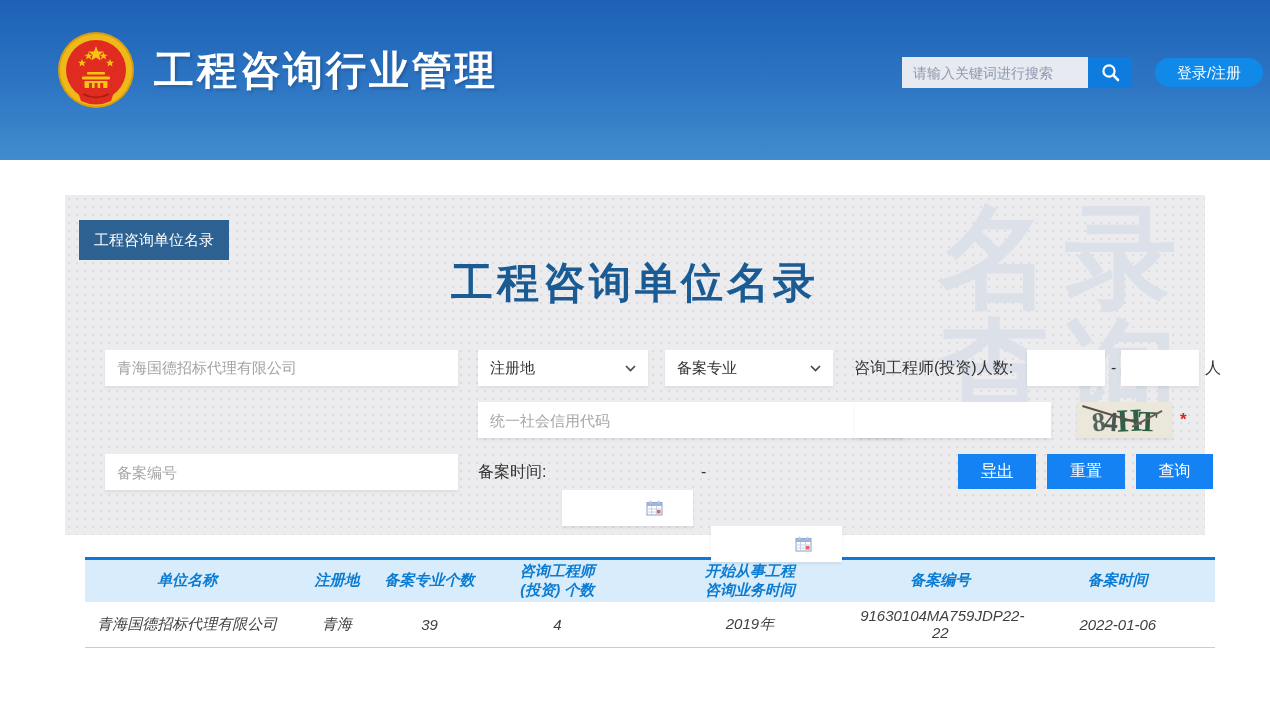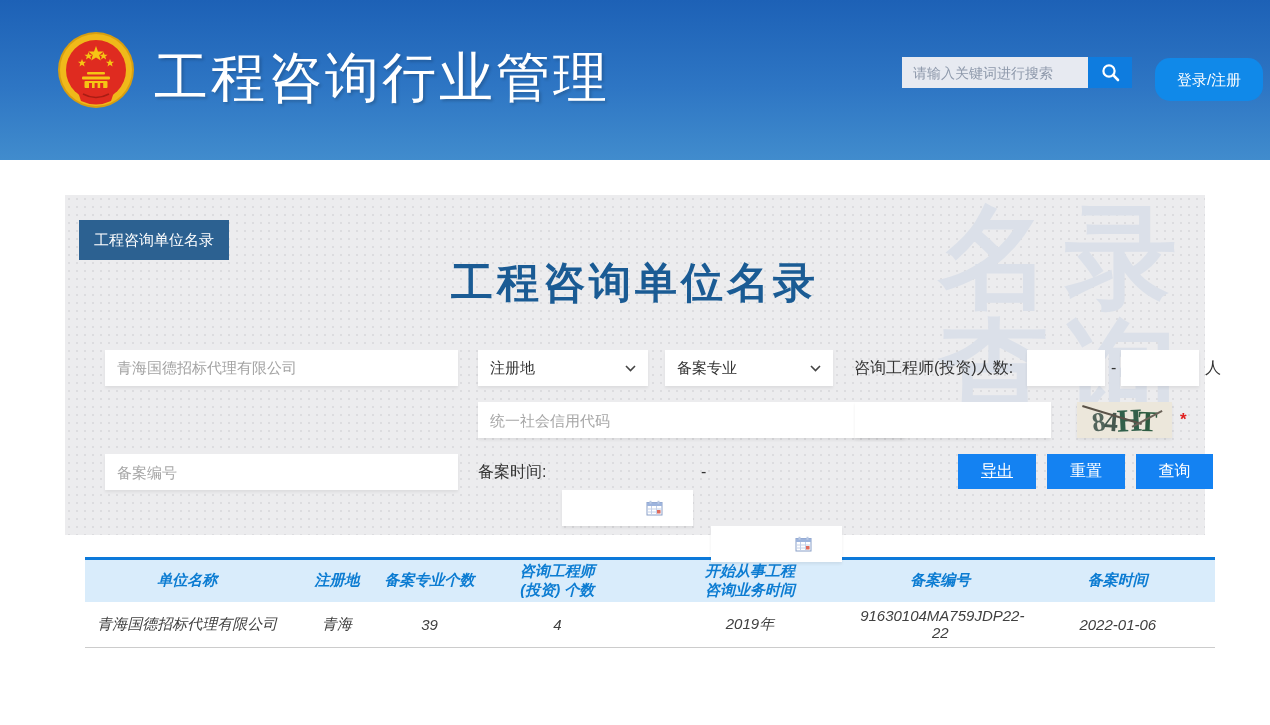--- a/index.html
+++ b/index.html
@@ -2,29 +2,29 @@
 <html><head>
 <meta charset="utf-8">
 <style>
   * { margin:0; padding:0; box-sizing:border-box; }
   html,body { width:1270px; height:725px; background:#fff; font-family:"Liberation Sans",sans-serif; overflow:hidden; position:relative; }
 
   
   .banner { position:absolute; left:0; top:0; width:1270px; height:160px;
             background:linear-gradient(180deg,#1d61b6 0%, #2e76c4 55%, #418ccd 100%); }
   .emblem { position:absolute; left:56px; top:30px; width:80px; height:80px; }
-  .site-title { position:absolute; left:154px; top:48px; font-size:54px; line-height:1.1;
-                font-weight:normal; color:#fff; letter-spacing:3px; text-shadow:2px 2px 3px rgba(0,0,0,.18); }
+  .site-title { position:absolute; left:154px; top:48px; font-size:40px; line-height:1.1;
+                font-weight:bold; color:#fff; letter-spacing:3px; text-shadow:2px 2px 3px rgba(0,0,0,.18); }
   .search-input { position:absolute; left:902px; top:57px; width:186px; height:31px;
                   background:#e7eaf1; border:none; outline:none; padding:0 11px; font-size:14px; color:#555;
                   font-family:"Liberation Sans",sans-serif; }
   .search-input::placeholder { color:#8e99ab; }
   .search-btn { position:absolute; left:1088px; top:57px; width:44px; height:31px; background:#0e7cdf;
                 border:none; cursor:pointer; display:flex; align-items:center; justify-content:center; }
-  .login-btn { position:absolute; left:1155px; top:58px; width:108px; height:43px; border-radius:15px;
+  .login-btn { position:absolute; left:1155px; top:58px; width:108px; height:29px; border-radius:15px;
                background:#1089e9; border:none; color:#fff; font-size:15px; line-height:29px;
                text-align:center; cursor:pointer; }
 
   
   .panel { position:absolute; left:65px; top:195px; width:1140px; height:340px; background:#ececee;
            background-image:radial-gradient(circle,#dcdcdf 1px, transparent 1.1px); background-size:8px 8px; }
   .watermark { position:absolute; right:14px; top:6px; z-index:0; font-size:112px; font-weight:bold;
                color:#dbe0e9; line-height:1.02; letter-spacing:14px; text-align:right; white-space:pre-line; }
   .dir-tab { position:absolute; left:14px; top:25px; height:40px; z-index:2; background:#2c6191;
              color:#fff; font-size:15px; line-height:40px; padding:0 15px; cursor:pointer; }

